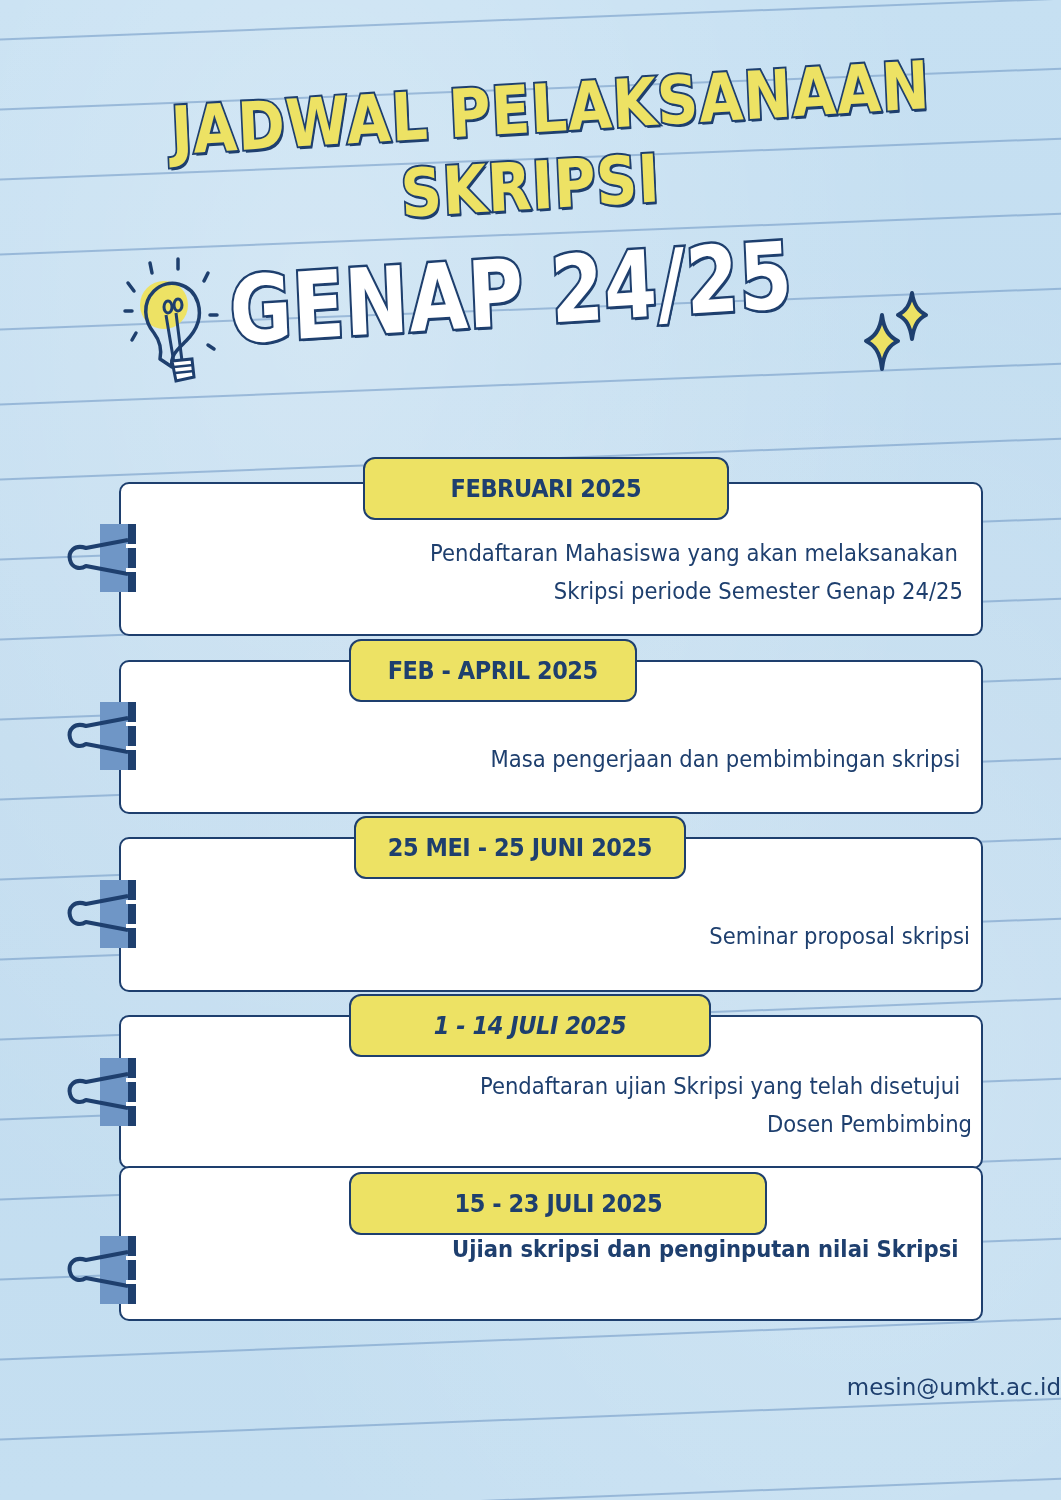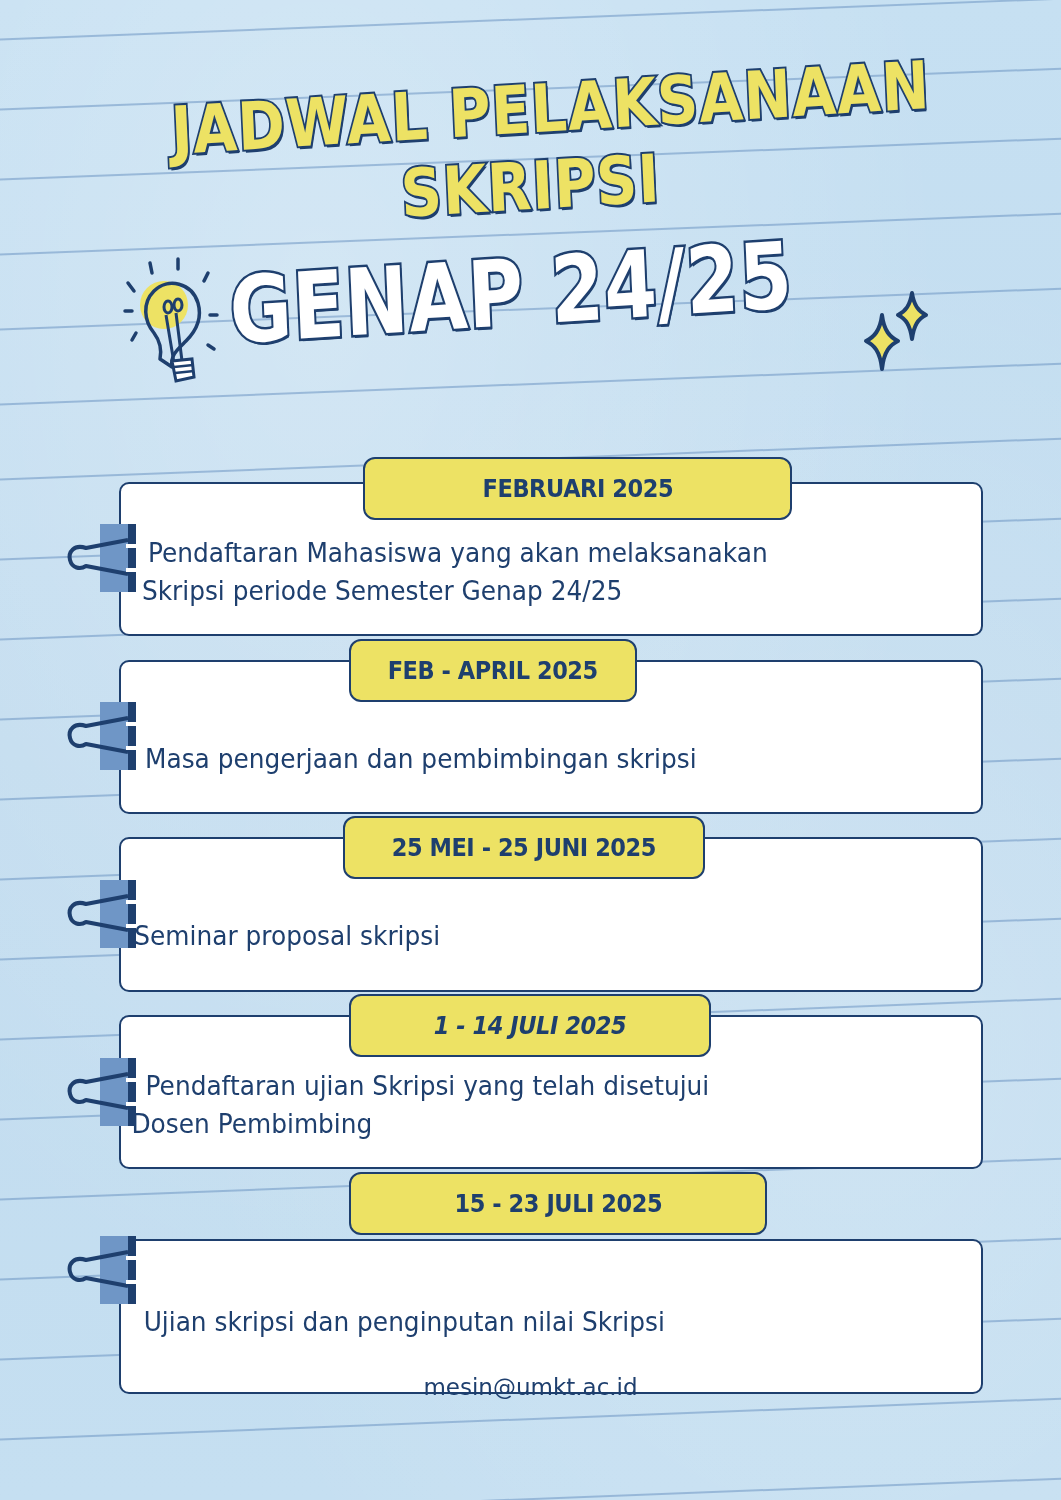--- a/index.html
+++ b/index.html
@@ -75,32 +75,32 @@
       display: flex; align-items: center; justify-content: center;
       font-family: "DejaVu Sans", sans-serif;
       font-weight: bold;
       font-size: 25px;
       color: #1e3f6e;
       letter-spacing: -0.5px;
     }
     .badge span { display: inline-block; transform: scaleX(0.9); }
     .card-text {
       position: absolute; left: 0; right: 0;
-      text-align: left;
-      font-family: "DejaVu Sans", sans-serif;
-      font-size: 27px;
+      text-align: right;
+      font-family: "DejaVu Sans", sans-serif;
+      font-size: 23px;
       line-height: 38px;
       color: #1e3f6e;
     }
     .card-text span { display: inline-block; transform: scaleX(0.92); }
     .clip { position: absolute; left: 66px; width: 72px; height: 72px; }
 
     .footer {
       position: absolute; left: 0; width: 1061px; top: 1374px;
-      text-align: center;
+      text-align: right;
       font-family: "DejaVu Sans", sans-serif;
       font-size: 23px;
       color: #1e3f6e;
     }
   </style>
 </head>
 <body>
 
 <div class="paper">
   <div class="rule" style="top:40px; transform:rotate(-2.2deg)"></div>
@@ -161,21 +161,21 @@
   <path d="M20 30 C22 46 28 52 36 56 C28 60 22 66 20 84 C18 66 12 60 4 56 C12 52 18 46 20 30 Z" fill="#ede264" stroke="#1e3f6e" stroke-width="4" stroke-linejoin="round"></path>
   <path d="M50 8 C52 20 56 26 64 30 C56 34 52 40 50 54 C48 40 44 34 36 30 C44 26 48 20 50 8 Z" fill="#ede264" stroke="#1e3f6e" stroke-width="4" stroke-linejoin="round"></path>
 </svg>
 
 <div class="card" style="top:482px; height:154px;">
   <div class="card-text" style="top:50px;">
     <span>Pendaftaran Mahasiswa yang akan melaksanakan</span><br>
     <span>Skripsi periode Semester Genap 24/25</span>
   </div>
 </div>
-<div class="badge" style="left:363px; top:457px; width:429px;">
+<div class="badge" style="left:363px; top:457px; width:366px;">
   <span>FEBRUARI 2025</span>
 </div>
 <svg class="clip" style="top:522px;" viewBox="0 0 72 72">
   <rect x="34" y="2" width="36" height="68" fill="#6f96c6"></rect>
   <rect x="62" y="2" width="8" height="68" fill="#1e3f6e"></rect>
   <path d="M62 18 L20 26 C8 22 2 30 4 38 C6 46 14 48 20 44 L62 52" fill="none" stroke="#1e3f6e" stroke-width="4" stroke-linejoin="round"></path>
   <rect x="60" y="22" width="10" height="4" fill="#ffffff"></rect>
   <rect x="60" y="46" width="10" height="4" fill="#ffffff"></rect>
 </svg>
 
@@ -193,21 +193,21 @@
   <path d="M62 18 L20 26 C8 22 2 30 4 38 C6 46 14 48 20 44 L62 52" fill="none" stroke="#1e3f6e" stroke-width="4" stroke-linejoin="round"></path>
   <rect x="60" y="22" width="10" height="4" fill="#ffffff"></rect>
   <rect x="60" y="46" width="10" height="4" fill="#ffffff"></rect>
 </svg>
 
 <div class="card" style="top:837px; height:155px;">
   <div class="card-text" style="top:78px;">
     <span>Seminar proposal skripsi</span>
   </div>
 </div>
-<div class="badge" style="left:343px; top:816px; width:362px;">
+<div class="badge" style="left:354px; top:816px; width:332px;">
   <span>25 MEI - 25 JUNI 2025</span>
 </div>
 <svg class="clip" style="top:878px;" viewBox="0 0 72 72">
   <rect x="34" y="2" width="36" height="68" fill="#6f96c6"></rect>
   <rect x="62" y="2" width="8" height="68" fill="#1e3f6e"></rect>
   <path d="M62 18 L20 26 C8 22 2 30 4 38 C6 46 14 48 20 44 L62 52" fill="none" stroke="#1e3f6e" stroke-width="4" stroke-linejoin="round"></path>
   <rect x="60" y="22" width="10" height="4" fill="#ffffff"></rect>
   <rect x="60" y="46" width="10" height="4" fill="#ffffff"></rect>
 </svg>
 
@@ -221,21 +221,21 @@
   <span>1 - 14 JULI 2025</span>
 </div>
 <svg class="clip" style="top:1056px;" viewBox="0 0 72 72">
   <rect x="34" y="2" width="36" height="68" fill="#6f96c6"></rect>
   <rect x="62" y="2" width="8" height="68" fill="#1e3f6e"></rect>
   <path d="M62 18 L20 26 C8 22 2 30 4 38 C6 46 14 48 20 44 L62 52" fill="none" stroke="#1e3f6e" stroke-width="4" stroke-linejoin="round"></path>
   <rect x="60" y="22" width="10" height="4" fill="#ffffff"></rect>
   <rect x="60" y="46" width="10" height="4" fill="#ffffff"></rect>
 </svg>
 
-<div class="card" style="top:1239px; height:155px;">
+<div class="card" style="top:1166px; height:155px;font-weight:bold;">
   <div class="card-text" style="top:62px;">
     <span>Ujian skripsi dan penginputan nilai Skripsi</span>
   </div>
 </div>
 <div class="badge" style="left:349px; top:1172px; width:418px;">
   <span>15 - 23 JULI 2025</span>
 </div>
 <svg class="clip" style="top:1234px;" viewBox="0 0 72 72">
   <rect x="34" y="2" width="36" height="68" fill="#6f96c6"></rect>
   <rect x="62" y="2" width="8" height="68" fill="#1e3f6e"></rect>

